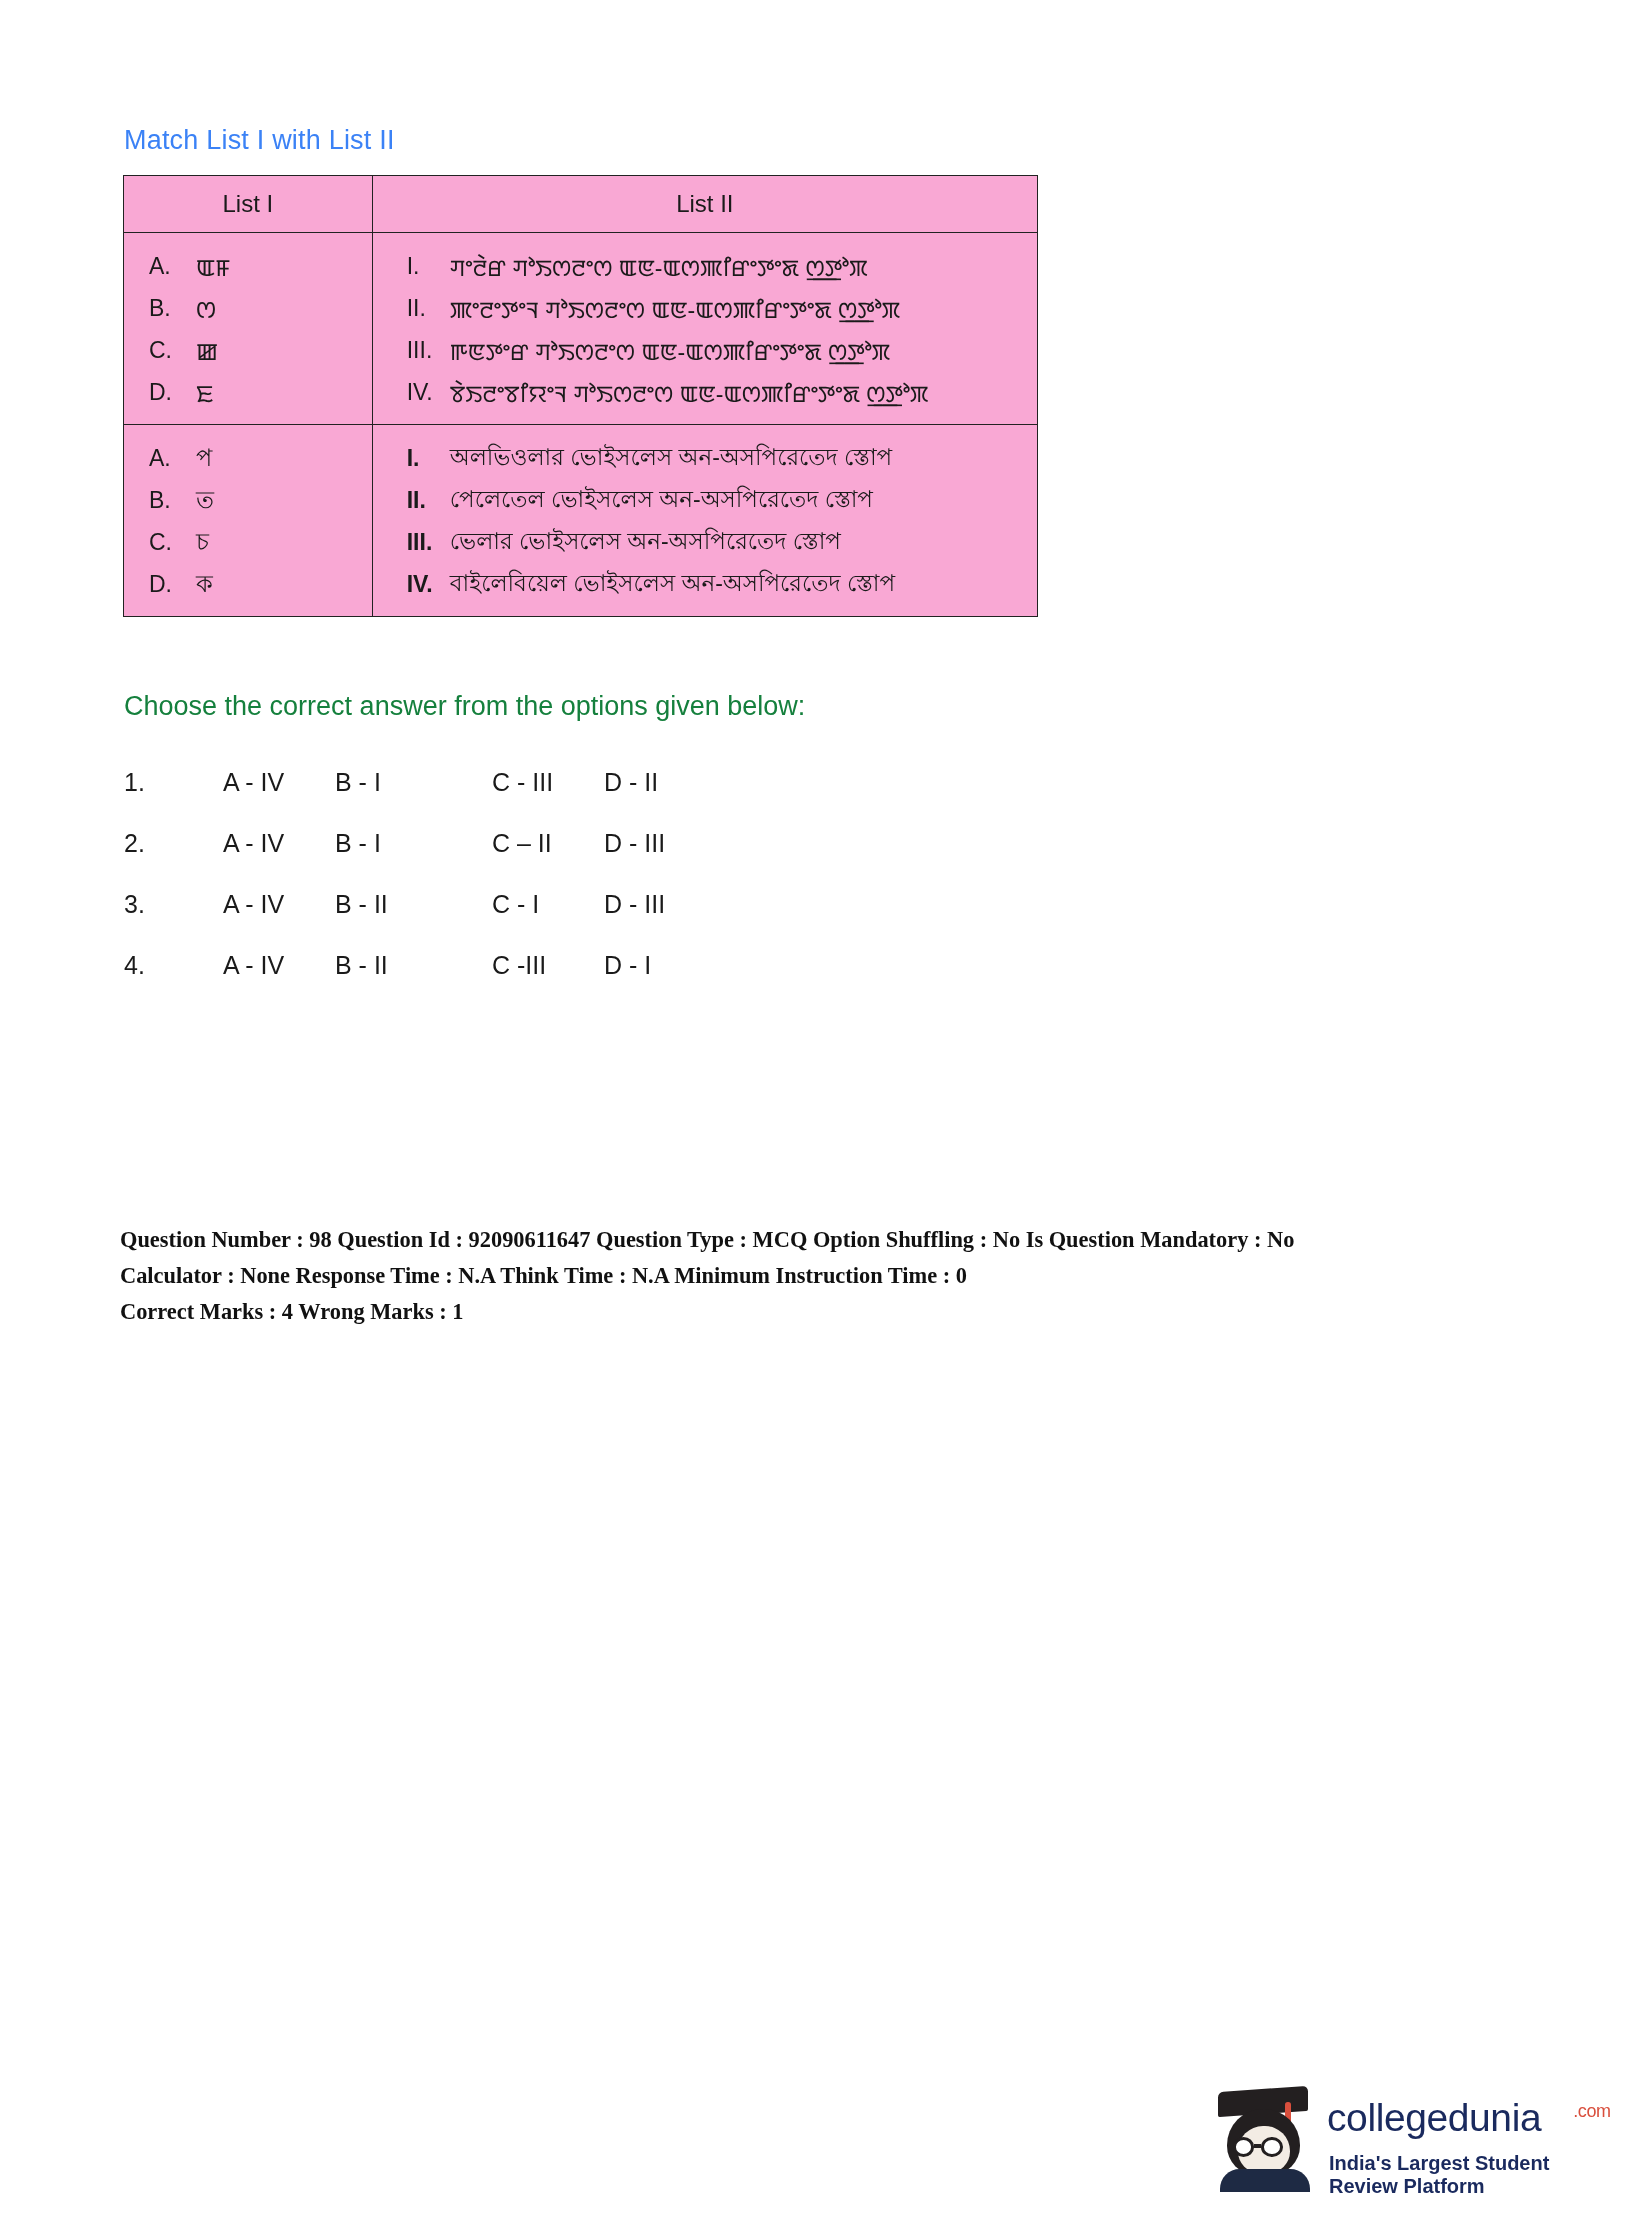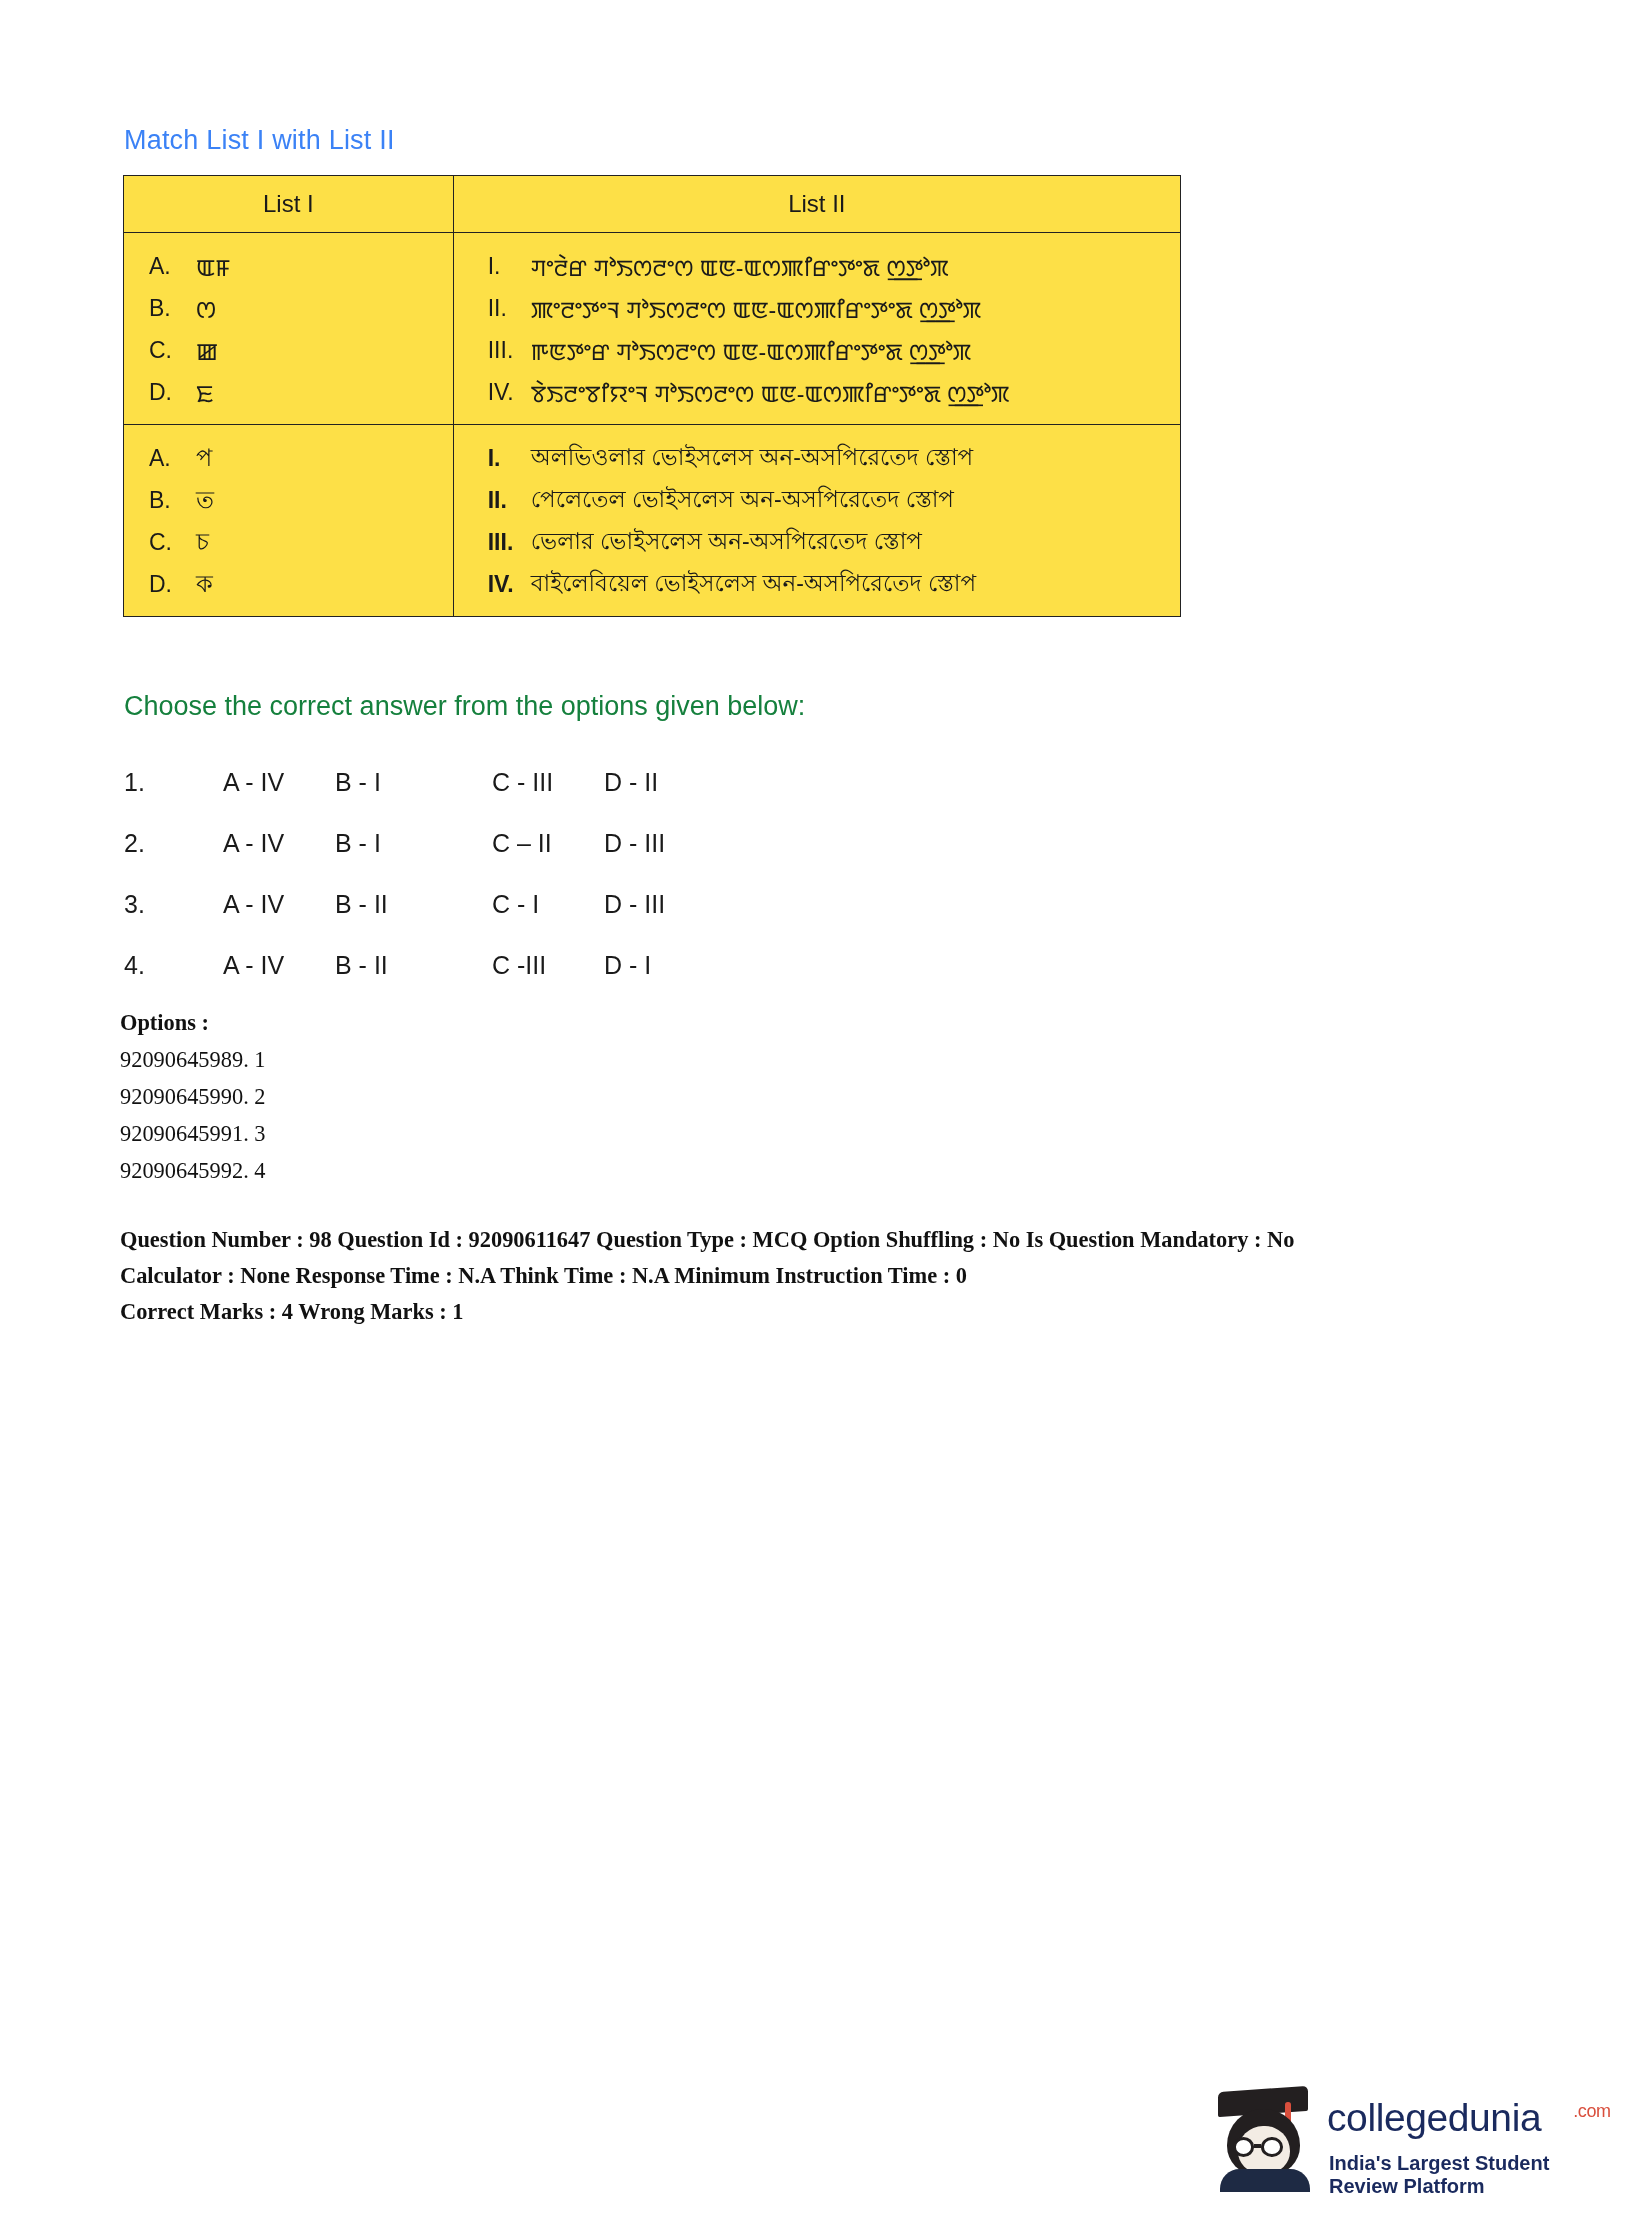--- a/index.html
+++ b/index.html
@@ -31,24 +31,24 @@
     font-size: 27px;
     color: #3b82f6;
     letter-spacing: 0.2px;
   }
 
   
   .match-table {
     position: absolute;
     left: 123px;
     top: 175px;
-    width: 1058px;
+    width: 915px;
     border: 1.8px solid #222;
     border-collapse: collapse;
-    background: #fde047;
+    background: #f9a8d4;
   }
   .match-table td, .match-table th {
     border: 1.8px solid #222;
     padding: 0;
     vertical-align: middle;
   }
   .col-head {
     height: 56px;
     text-align: center;
     font-family: "Liberation Sans", sans-serif;
@@ -372,27 +372,20 @@
     </div>
     <div class="opt-row">
       <span class="opt-num">4.</span>
       <span class="opt-a">A - IV</span>
       <span class="opt-b">B - II</span>
       <span class="opt-c">C -III</span>
       <span class="opt-d">D - I</span>
     </div>
   </div>
 
-  <div class="options-block">
-    <div class="options-title">Options :</div>
-    <div class="oline">92090645989. 1</div>
-    <div class="oline">92090645990. 2</div>
-    <div class="oline">92090645991. 3</div>
-    <div class="oline">92090645992. 4</div>
-  </div>
 
   <div class="meta-block">
     <span class="mline">Question Number : 98 Question Id : 92090611647 Question Type : MCQ Option Shuffling : No Is Question Mandatory : No</span>
     <span class="mline">Calculator : None Response Time : N.A Think Time : N.A Minimum Instruction Time : 0</span>
     <span class="mline">Correct Marks : 4 Wrong Marks : 1</span>
   </div>
 
   <div class="footer">
     <div class="mascot">
       <div class="m-cap"></div>

